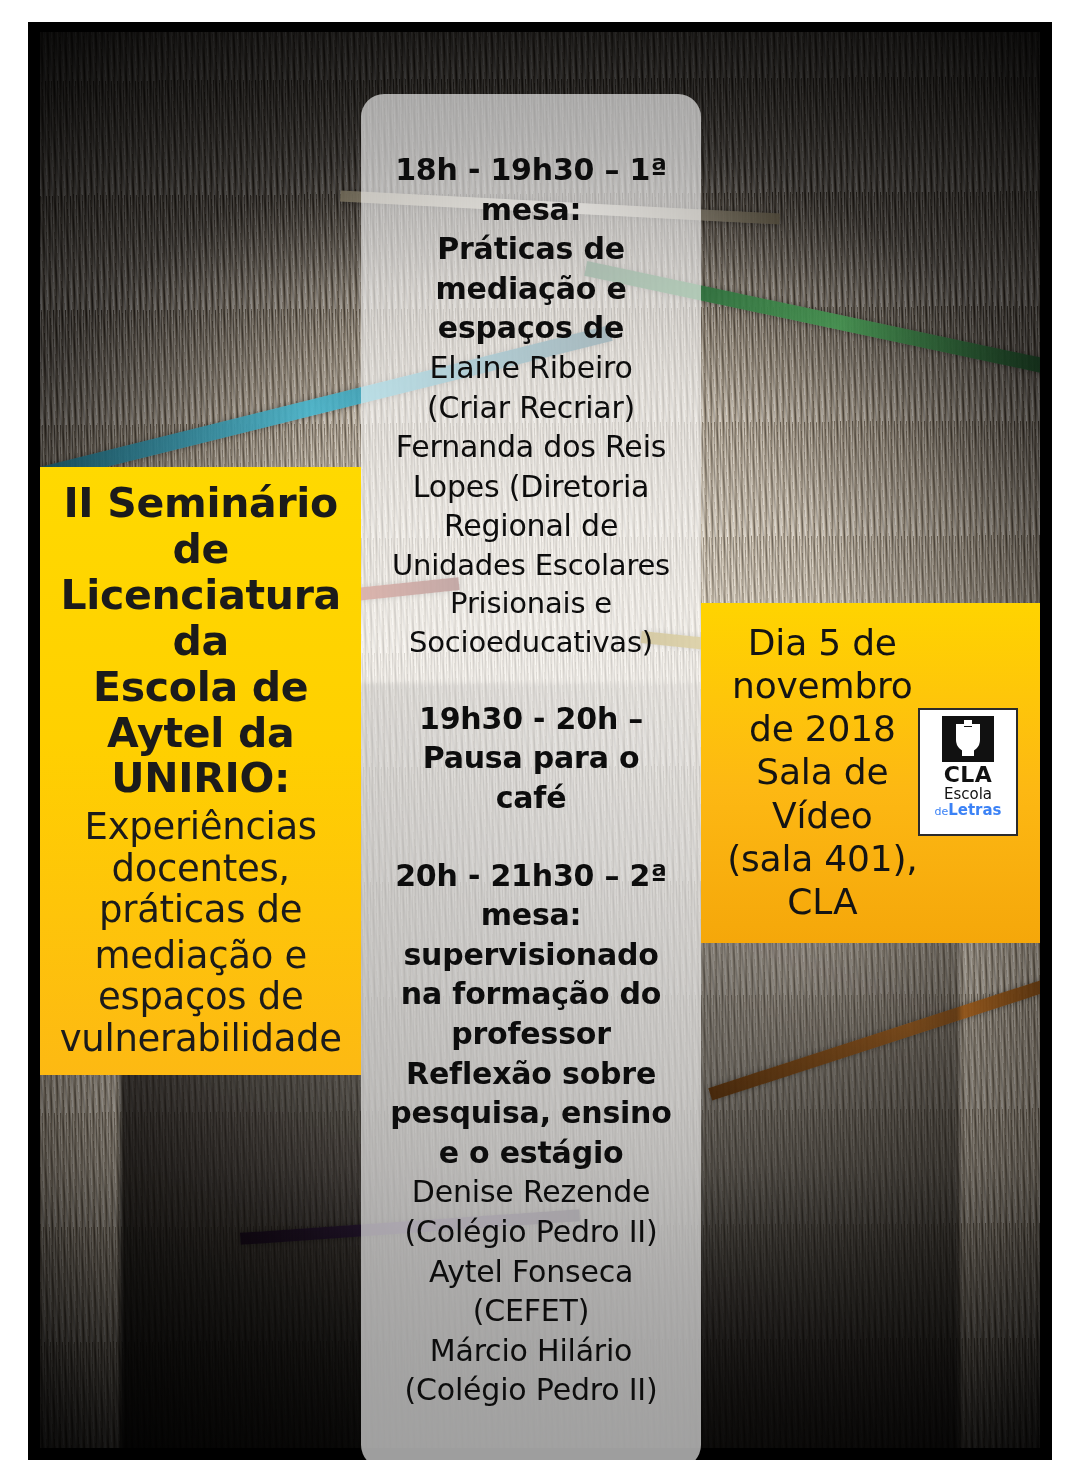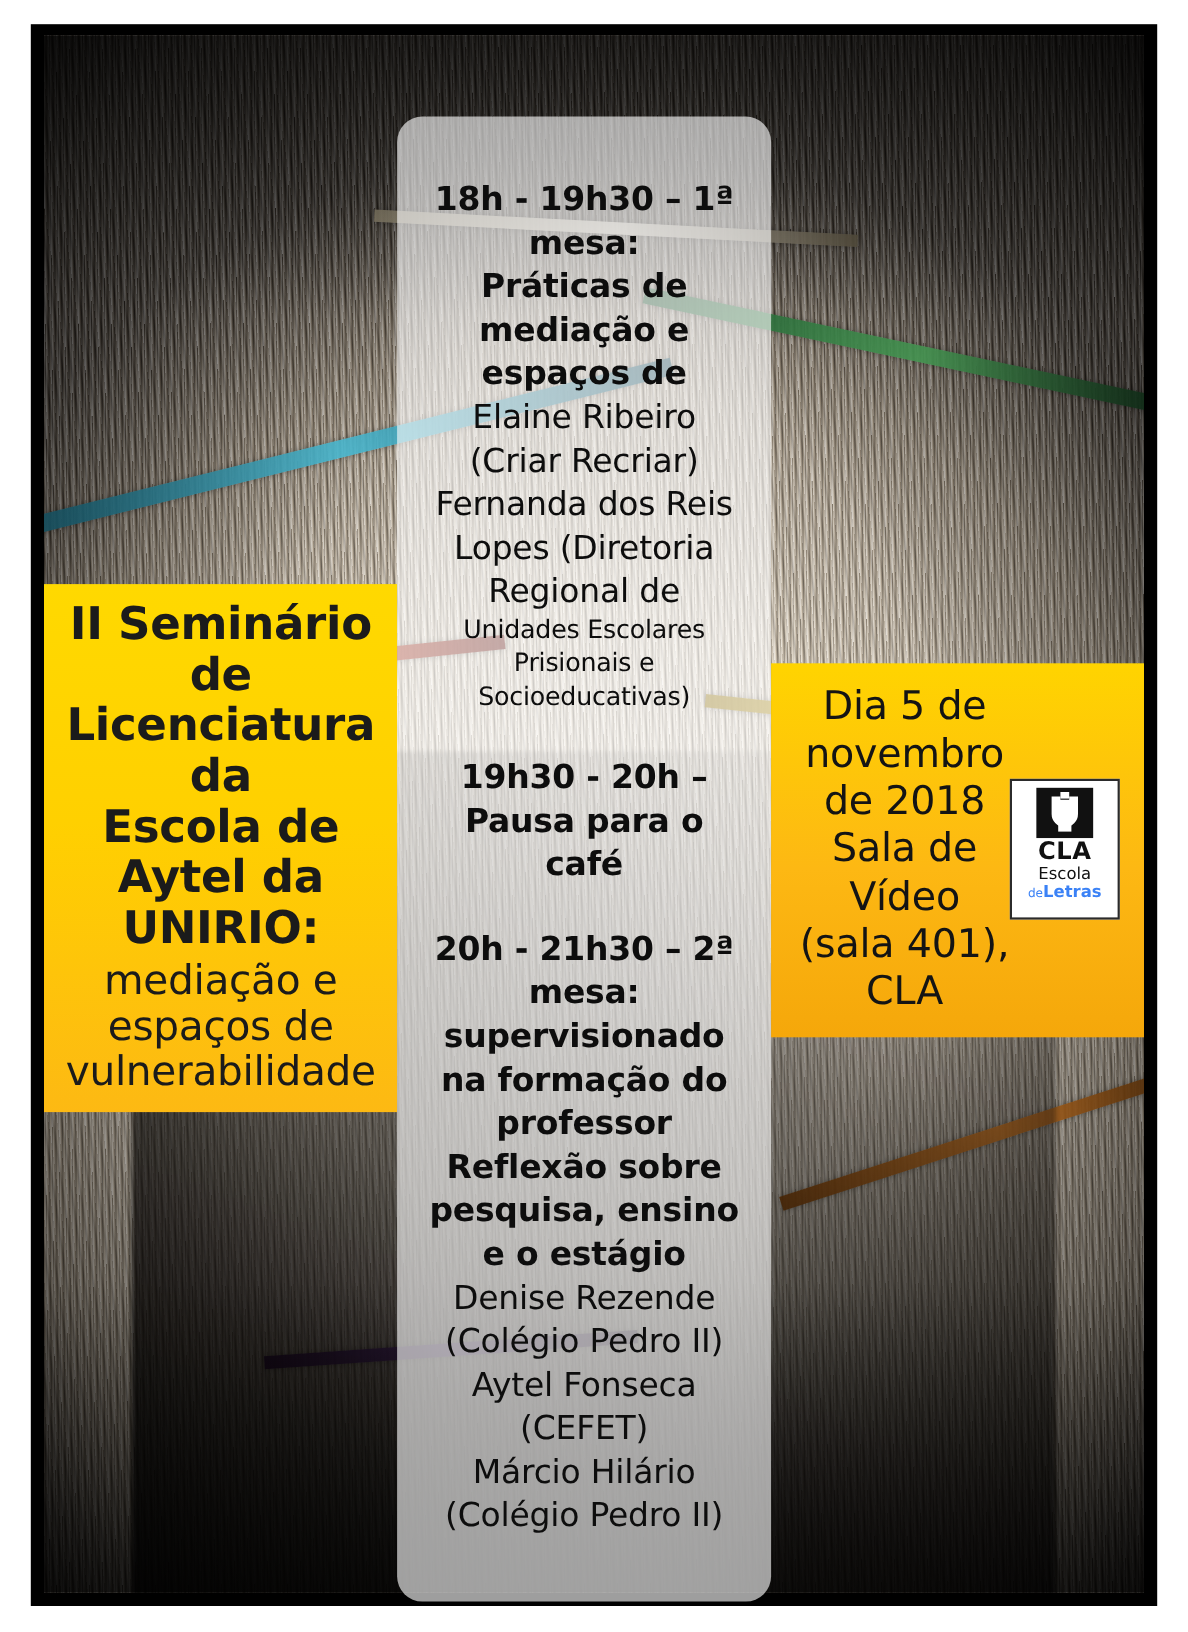--- a/index.html
+++ b/index.html
@@ -163,21 +163,21 @@
     font-weight: bold;
     line-height: 1.32;
     letter-spacing: -0.2px;
   }
   .line-reg {
     font-size: 30px;
     font-weight: normal;
     line-height: 1.32;
     letter-spacing: -0.2px;
   }
-  .line-reg.tight { font-size: 23px; }
+  .line-reg.tight { font-size: 29px; }
 
   
   .footer-band {
     margin-top: 66px;
     width: 834px;
     background: linear-gradient(180deg, #ffd400 0%, #fdb813 55%, #f5a70a 100%);
     box-sizing: border-box;
     padding: 18px 22px 20px 26px;
     display: flex;
     align-items: center;
@@ -256,20 +256,21 @@
 
       <div class="dark-wedge"></div>
       <div class="vignette"></div>
     </div>
 
     <div class="content">
 
       <div class="title-band">
         <div class="title-main">II Seminário de Licenciatura da</div>
         <div class="title-main">Escola de Aytel da UNIRIO:</div>
+        <div class="title-sub">Experiências docentes, práticas de</div>
         <div class="title-sub">mediação e espaços de vulnerabilidade</div>
       </div>
 
       <div class="program-panel">
 
         <div class="block">
           <div class="line-bold">18h - 19h30 –  1ª mesa:</div>
           <div class="line-bold">Práticas de mediação e espaços de</div>
           <div class="line-reg">Elaine Ribeiro (Criar Recriar)</div>
           <div class="line-reg">Fernanda dos Reis Lopes (Diretoria Regional de</div>

